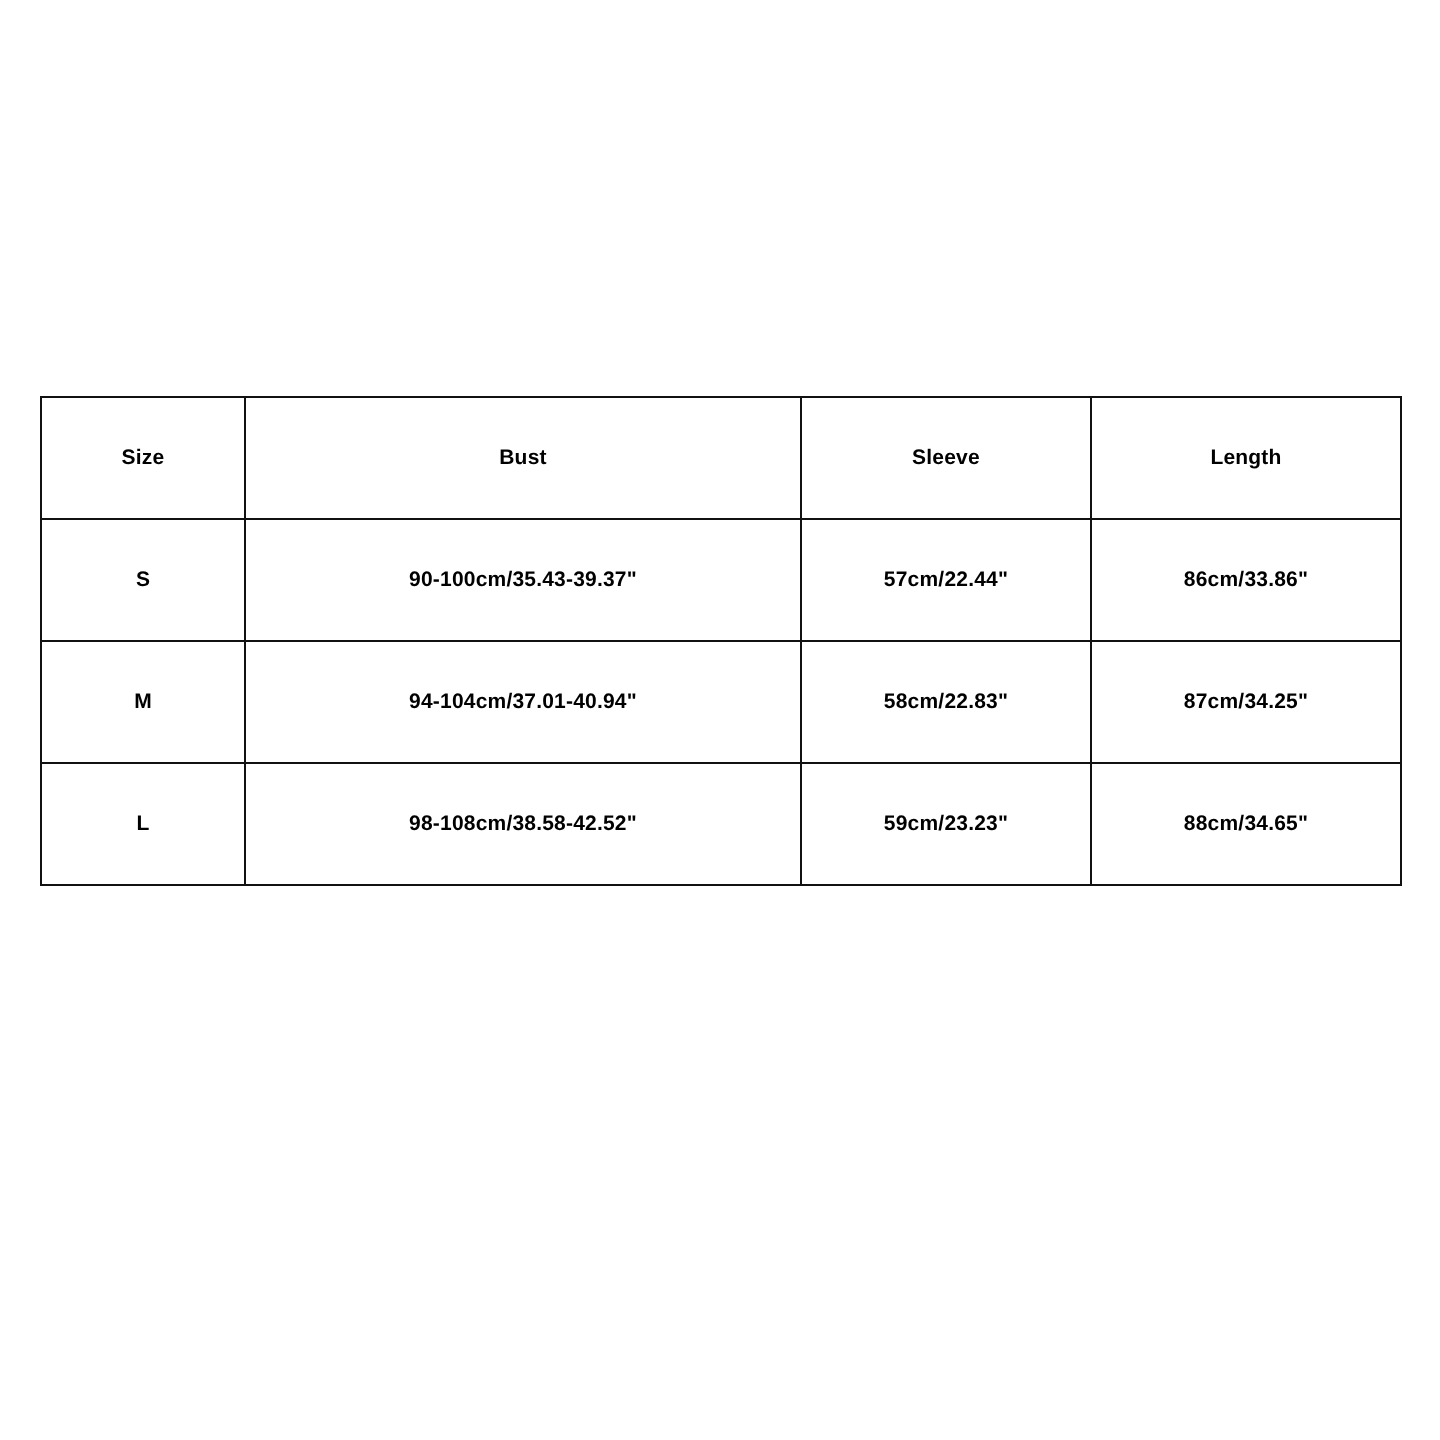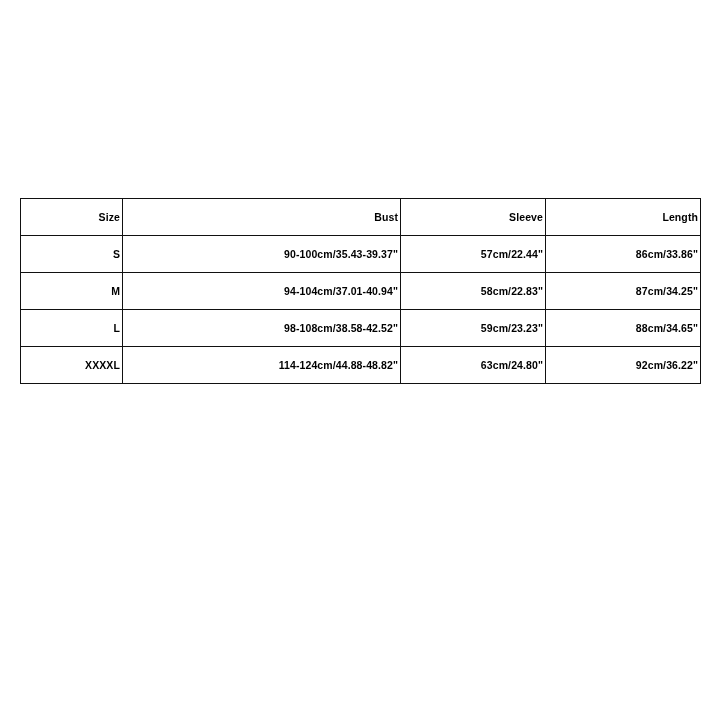--- a/index.html
+++ b/index.html
@@ -28,26 +28,26 @@
   }
   table.size-chart {
     border-collapse: collapse;
     width: 680px;
     table-layout: fixed;
   }
   table.size-chart td,
   table.size-chart th {
     border: 1px solid #111111;
     height: 36px;
-    text-align: right;
+    text-align: center;
     vertical-align: middle;
     font-size: 10.5px;
     font-weight: bold;
     color: #000000;
-    padding: 0 2px;
+    padding: 12px 2px;
     letter-spacing: 0.1px;
   }
   table.size-chart th {
     font-size: 10.5px;
   }
   col.c-size { width: 102px; }
   col.c-bust { width: 278px; }
   col.c-sleeve { width: 145px; }
   col.c-length { width: 155px; }
 </style>
@@ -83,22 +83,16 @@
           <td>94-104cm/37.01-40.94"</td>
           <td>58cm/22.83"</td>
           <td>87cm/34.25"</td>
         </tr>
         <tr>
           <td>L</td>
           <td>98-108cm/38.58-42.52"</td>
           <td>59cm/23.23"</td>
           <td>88cm/34.65"</td>
         </tr>
-        <tr>
-          <td>XXXXL</td>
-          <td>114-124cm/44.88-48.82"</td>
-          <td>63cm/24.80"</td>
-          <td>92cm/36.22"</td>
-        </tr>
       </tbody>
     </table>
   </div>
 </div>
 
 </body></html>

